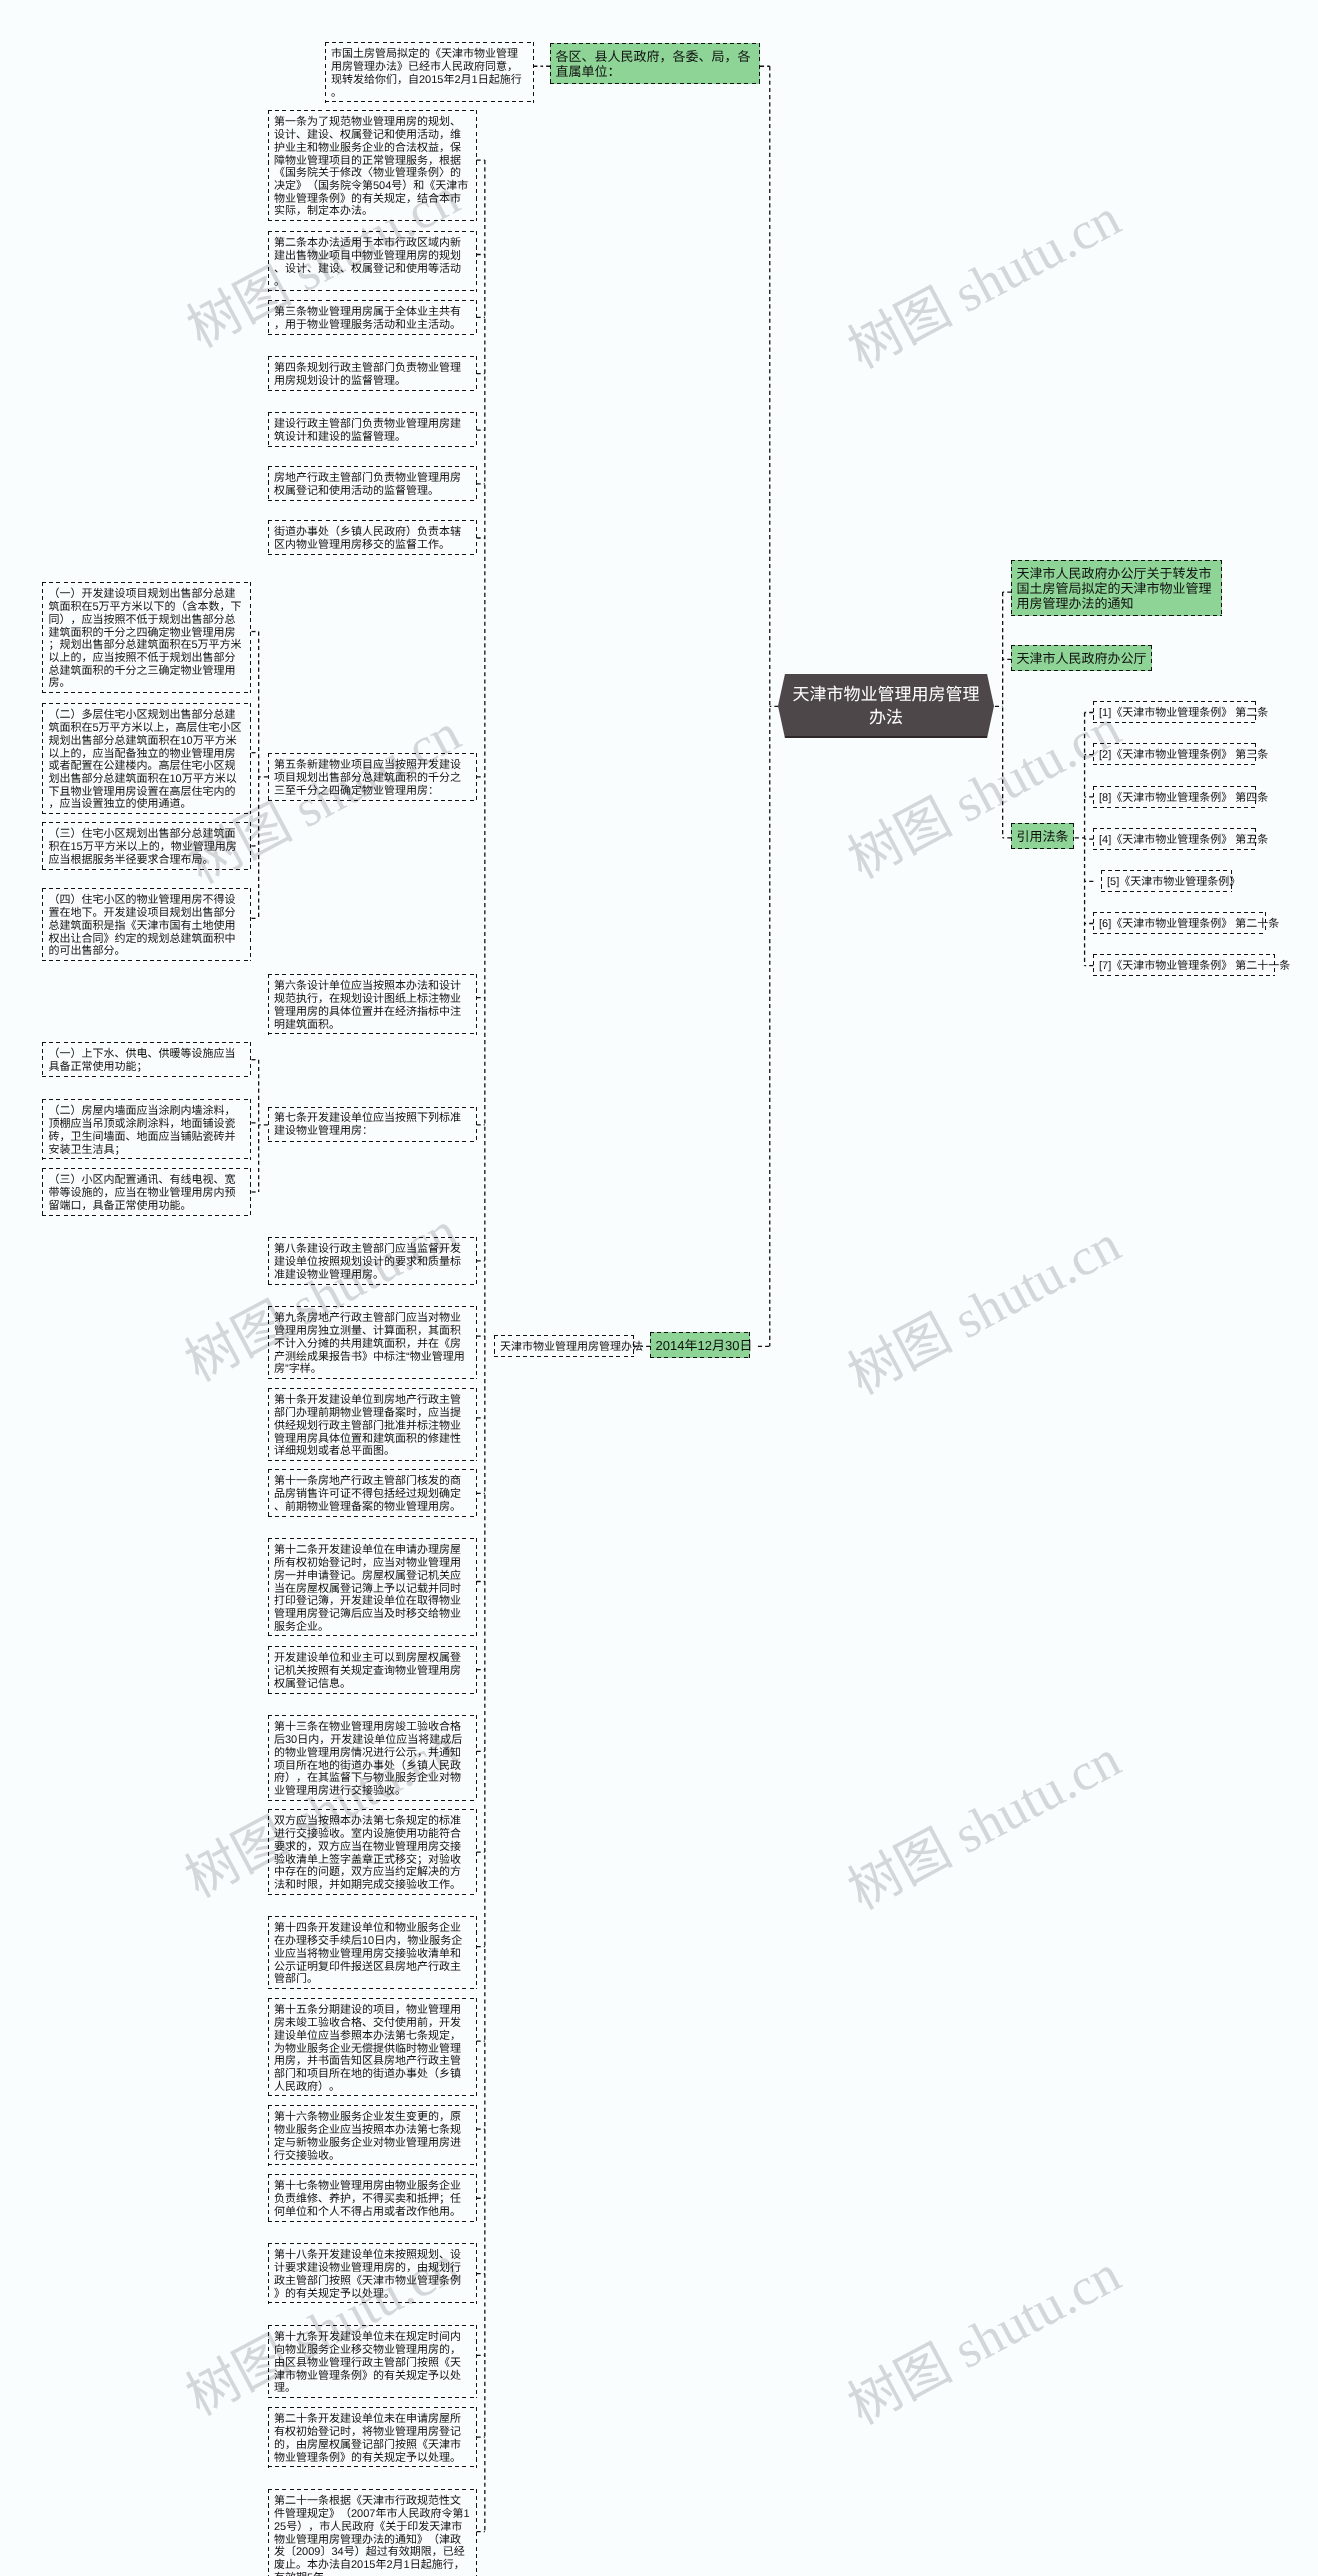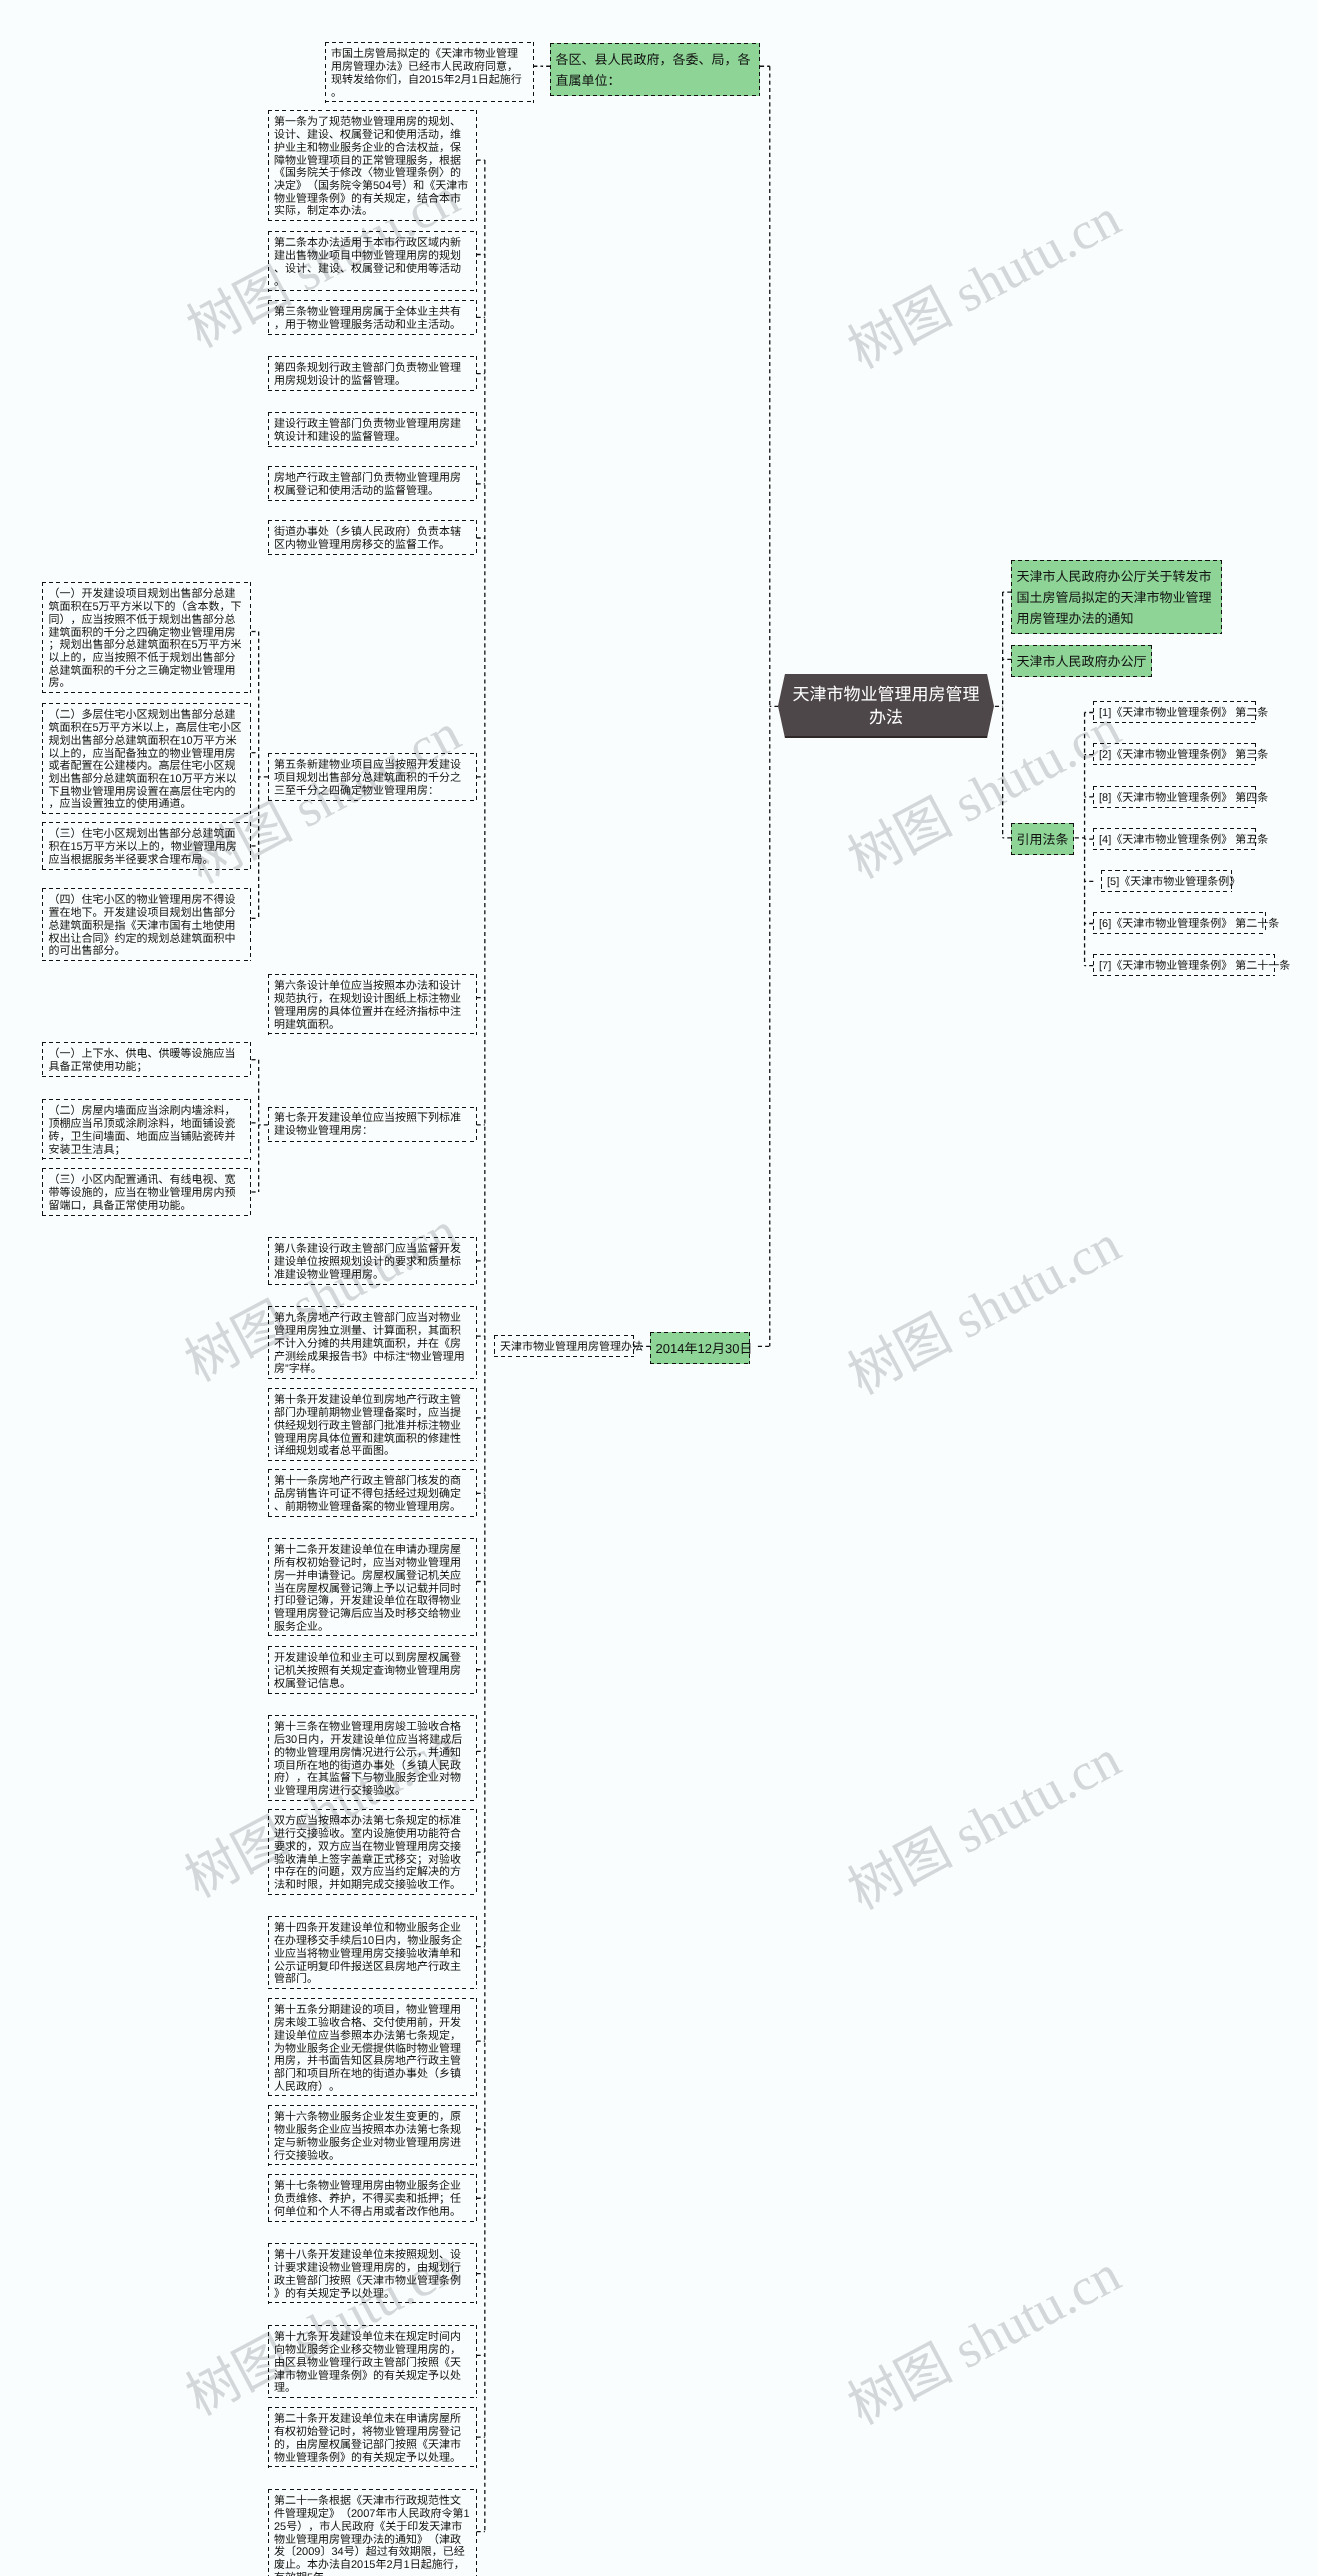--- a/index.html
+++ b/index.html
@@ -12,21 +12,21 @@
         background-color:transparent;
         background-image:
           repeating-linear-gradient(90deg,#111 0 4.1px,transparent 4.1px 7.2px),
           repeating-linear-gradient(90deg,#111 0 4.1px,transparent 4.1px 7.2px),
           repeating-linear-gradient(180deg,#111 0 4.1px,transparent 4.1px 7.2px),
           repeating-linear-gradient(180deg,#111 0 4.1px,transparent 4.1px 7.2px);
         background-size:100% 1.3px,100% 1.3px,1.3px 100%,1.3px 100%;
         background-position:0 0,0 100%,0 0,100% 0;
         background-repeat:no-repeat;background-origin:border-box;background-clip:border-box;}
   .node.sm{font-size:11px;line-height:12.7px;padding:5.4px 5px 2.3px;}
-  .node.lg{font-size:13px;line-height:21px;padding:4.6px 4.6px;}
+  .node.lg{font-size:13px;line-height:15px;padding:4.6px 4.6px;}
   .node.green{background-color:#8ed496;}
   .node.sub{padding-left:5.5px;padding-right:5.5px;}
   .node.nowrap{white-space:pre;word-break:normal;}
   #rootnode{position:absolute;}
   #rootnode .rootlabel{position:absolute;left:0;top:0;right:0;bottom:0;
      display:flex;align-items:center;justify-content:center;text-align:center;
      color:#fff;font-size:17px;line-height:23px;box-sizing:border-box;text-spacing-trim:space-all;}
   #rootnode .rootlabel span{display:block;width:191px;}
   .wm{position:absolute;color:#d4d7d9;font-size:58px;
       font-family:"Liberation Serif",serif;transform:rotate(-28deg);white-space:nowrap;

